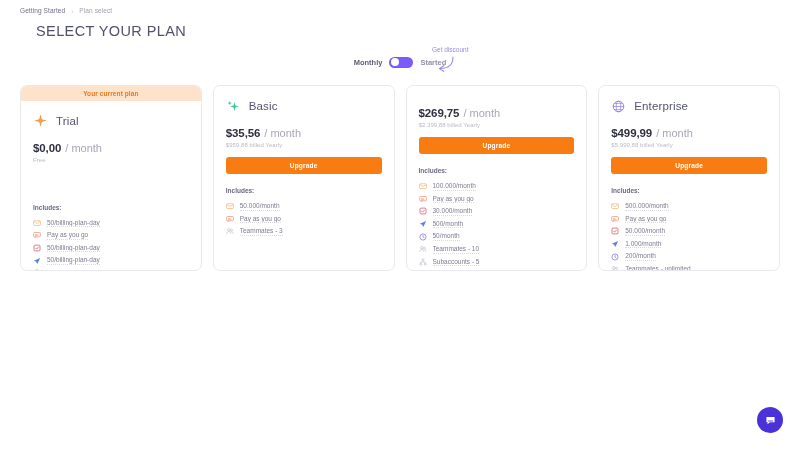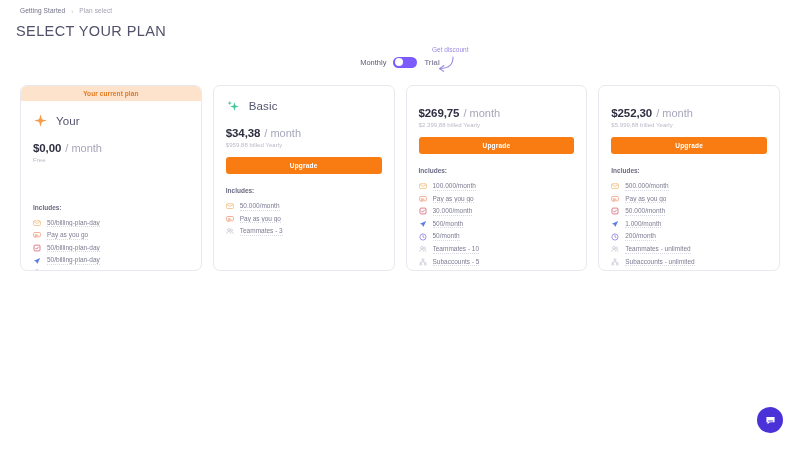--- a/index.html
+++ b/index.html
@@ -18,40 +18,40 @@
     font-size: 6.5px;
     color: #8b8b9e;
     letter-spacing: .1px;
   }
   .breadcrumb .crumb-link { color: #6f6f85; }
   .breadcrumb .crumb-sep { color: #bdbdcb; font-size: 6px; }
   .breadcrumb .crumb-current { color: #a2a2b4; }
 
   
   .page-title {
-    padding: 9px 0 0 16px;
+    padding: 9px 0 0 36px;
     font-size: 14.5px;
     font-weight: 400;
     letter-spacing: .4px;
     color: #51516b;
   }
 
   
   .toggle-zone {
     position: relative;
     height: 34px;
     display: flex;
     align-items: center;
     justify-content: center;
     margin-top: 6px;
   }
   .toggle-row { display: flex; align-items: center; gap: 7px; }
   .toggle-label {
     font-size: 7.5px;
-    font-weight: normal;
+    font-weight: bold;
     color: #5c5c75;
   }
   .toggle-label.inactive { color: #8f8fa5; font-weight: bold; }
   .switch {
     width: 24px; height: 11px;
     border-radius: 6px;
     background: #7c5cff;
     position: relative;
     cursor: pointer;
     box-shadow: inset 0 0 0 1px rgba(0,0,0,.03);
@@ -192,39 +192,39 @@
 </div>
 
 <h1 class="page-title">SELECT YOUR PLAN</h1>
 
 <div class="toggle-zone">
   <div class="toggle-row">
     <span class="toggle-label">Monthly</span>
     <span class="switch">
       <span class="knob"></span>
     </span>
-    <span class="toggle-label inactive">Trial</span>
+    <span class="toggle-label inactive">Started</span>
   </div>
   <span class="discount-note">Get discount</span>
   <svg class="discount-arrow" viewBox="0 0 22 16">
     <path d="M19 1 C19 9, 15 12, 6 12.5" stroke="#9b8ae0" stroke-width="1.1" fill="none" stroke-linecap="round"></path>
     <path d="M10 9.5 L5.4 12.6 L9.6 15.3" stroke="#9b8ae0" stroke-width="1.1" fill="none" stroke-linecap="round" stroke-linejoin="round"></path>
   </svg>
 </div>
 
 <div class="cards">
 
   <div class="card has-banner">
     <div class="current-banner">Your current plan</div>
     <div class="card-body">
       <div class="plan-head">
         <svg class="plan-icon" viewBox="0 0 24 24">
           <path d="M12 2 L14.2 9.8 L22 12 L14.2 14.2 L12 22 L9.8 14.2 L2 12 L9.8 9.8 Z" fill="#f59c4a"></path>
         </svg>
-        <span class="plan-name">Your</span>
+        <span class="plan-name">Trial</span>
       </div>
       <div class="price-row">
         <span class="price-main">$0,00</span>
         <span class="price-period">/ month</span>
       </div>
       <div class="price-sub">Free</div>
       <div class="btn-spacer"></div>
       <div class="includes-label">Includes:</div>
       <div class="feature-list">
         <div class="feature">
@@ -278,21 +278,21 @@
   <div class="card">
     <div class="card-body">
       <div class="plan-head">
         <svg class="plan-icon" viewBox="0 0 24 24">
           <path d="M13.5 5 L15 10.5 L20.5 12 L15 13.5 L13.5 19 L12 13.5 L6.5 12 L12 10.5 Z" fill="#3fc79a"></path>
           <path d="M6 3 L6.9 5.6 L9.5 6.5 L6.9 7.4 L6 10 L5.1 7.4 L2.5 6.5 L5.1 5.6 Z" fill="#3fc79a"></path>
         </svg>
         <span class="plan-name">Basic</span>
       </div>
       <div class="price-row">
-        <span class="price-main">$34,38</span>
+        <span class="price-main">$35,56</span>
         <span class="price-period">/ month</span>
       </div>
       <div class="price-sub">$959,88 billed Yearly</div>
       <button class="upgrade-btn">Upgrade</button>
       <div class="includes-label">Includes:</div>
       <div class="feature-list">
         <div class="feature">
           <svg class="feature-icon" viewBox="0 0 16 16">
             <rect x="1.2" y="3.5" width="13.6" height="9.5" rx="2" fill="none" stroke="#f0b46a" stroke-width="1.4"></rect>
             <path d="M2.5 5.2 L8 9.2 L13.5 5.2" fill="none" stroke="#f0b46a" stroke-width="1.3" stroke-linecap="round"></path>
@@ -382,22 +382,31 @@
             <path d="M8 5.6 V8 M3.4 10.4 V8 H12.6 V10.4" fill="none" stroke="#b9b9c8" stroke-width="1.1"></path>
           </svg>
           <span class="feature-text">Subaccounts - 5</span>
         </div>
       </div>
     </div>
   </div>
 
   <div class="card">
     <div class="card-body">
+      <div class="plan-head">
+        <svg class="plan-icon" viewBox="0 0 24 24">
+          <circle cx="12" cy="12" r="8.4" fill="none" stroke="#8b7ae0" stroke-width="1.5"></circle>
+          <ellipse cx="12" cy="12" rx="3.6" ry="8.4" fill="none" stroke="#8b7ae0" stroke-width="1.1"></ellipse>
+          <path d="M3.6 12 H20.4" stroke="#8b7ae0" stroke-width="1.1"></path>
+          <path d="M5.4 7.2 H18.6 M5.4 16.8 H18.6" stroke="#8b7ae0" stroke-width="0.9"></path>
+        </svg>
+        <span class="plan-name">Enterprise</span>
+      </div>
       <div class="price-row">
-        <span class="price-main">$252,30</span>
+        <span class="price-main">$499,99</span>
         <span class="price-period">/ month</span>
       </div>
       <div class="price-sub">$5.999,88 billed Yearly</div>
       <button class="upgrade-btn">Upgrade</button>
       <div class="includes-label">Includes:</div>
       <div class="feature-list">
         <div class="feature">
           <svg class="feature-icon" viewBox="0 0 16 16">
             <rect x="1.2" y="3.5" width="13.6" height="9.5" rx="2" fill="none" stroke="#f0b46a" stroke-width="1.4"></rect>
             <path d="M2.5 5.2 L8 9.2 L13.5 5.2" fill="none" stroke="#f0b46a" stroke-width="1.3" stroke-linecap="round"></path>

